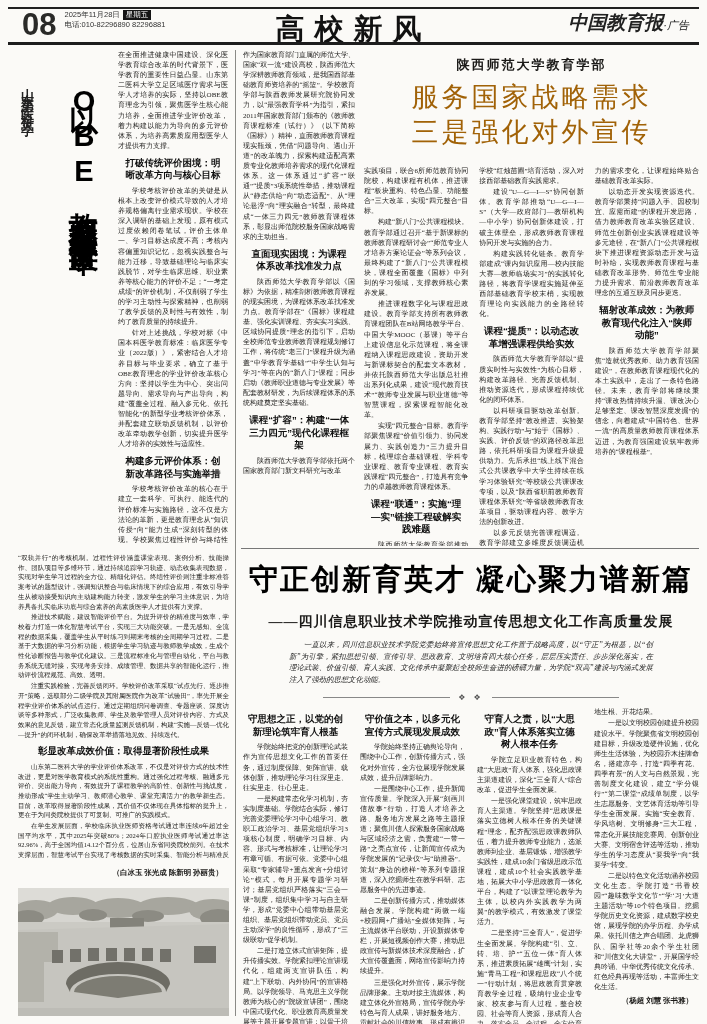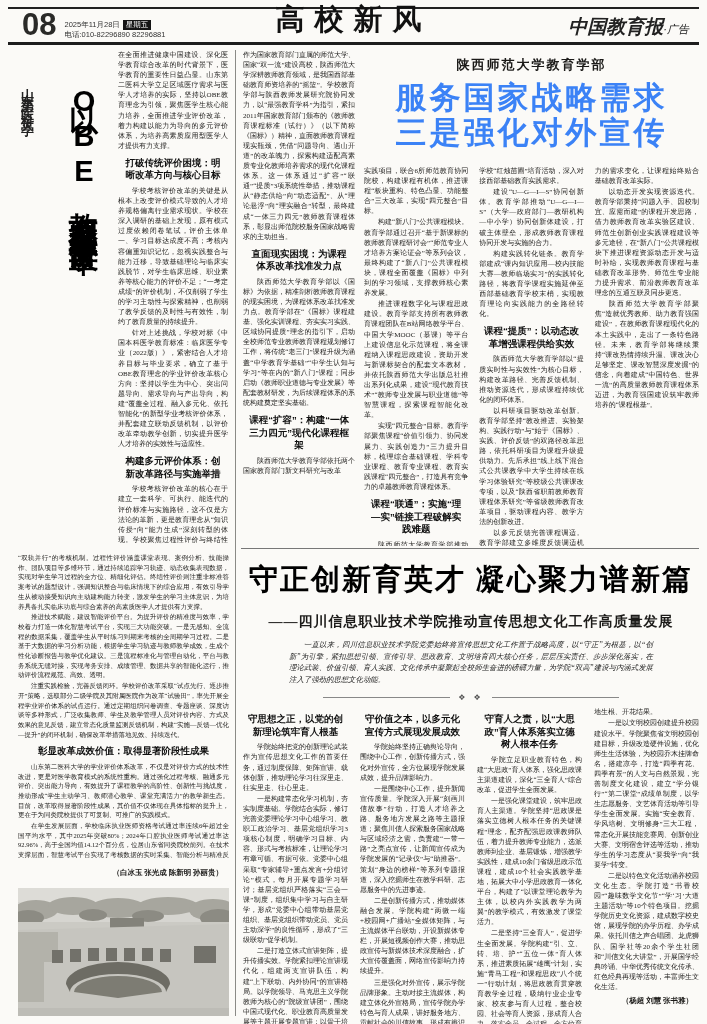--- a/index.html
+++ b/index.html
@@ -2,21 +2,21 @@
 <html><head>
 <meta charset="utf-8">
 <style>
   html,body{margin:0;padding:0;background:#e8e6e2;}
   .page{position:relative;width:707px;height:1024px;margin:0 auto;background:#fbfaf7;color:#1c1b19;
         font-family:"Liberation Serif","DejaVu Serif",serif;overflow:hidden;}
   .sans{font-family:"Liberation Sans","DejaVu Sans",sans-serif;}
 
   
   .rule-top{position:absolute;left:8px;right:8px;top:7px;height:2px;background:#222;}
-  .masthead{position:absolute;left:8px;right:8px;top:10px;height:30px;display:flex;align-items:flex-end;}
+  .masthead{position:absolute;left:8px;right:8px;top:10px;height:30px;display:flex;align-items:flex-start;}
   .pagenum{font-size:31px;font-weight:700;color:#2a2a28;margin-left:14px;line-height:30px;}
   .dateblock{margin-left:8px;font-size:7.5px;line-height:10px;color:#333;}
   .day-badge{display:inline-block;background:#151515;color:#fff;padding:0 3px;margin-left:3px;}
   .section-title{position:absolute;left:0;right:0;text-align:center;font-size:29px;font-weight:900;
         letter-spacing:10px;color:#111;}
   .brand{margin-left:auto;margin-right:10px;font-style:italic;font-weight:700;font-size:19px;color:#222;white-space:nowrap;}
   .brand-suffix{font-size:11px;font-weight:400;}
   .rule-main{position:absolute;left:8px;right:8px;top:42px;height:3px;background:#1d1d1d;}
 
   
@@ -35,21 +35,21 @@
   .title-vert{position:absolute;left:34px;top:32px;writing-mode:vertical-rl;text-orientation:upright;
         font-size:29px;font-weight:900;letter-spacing:3px;color:#000;line-height:64px;}
   .obe-col1{position:absolute;left:118px;top:50px;width:110px;height:496px;}
   .vrule{position:absolute;left:235px;top:50px;width:1px;height:966px;background:#8a8a86;}
 
   .right-article{position:absolute;left:243px;top:50px;width:456px;height:496px;display:flex;}
   .ra-col1{width:112px;height:496px;margin-right:9px;flex:none;}
   .ra-rest{flex:1;display:flex;flex-direction:column;}
   .ra-head{height:116px;text-align:center;}
   .ra-kicker{font-size:13px;font-weight:700;margin-top:6px;letter-spacing:2px;}
-  .ra-title{font-size:31px;font-weight:700;line-height:35px;letter-spacing:3px;margin-top:6px;color:#3b82f6;}
+  .ra-title{font-size:27px;font-weight:400;line-height:35px;letter-spacing:3px;margin-top:6px;color:#a16207;}
   .ra-cols{flex:1;display:flex;gap:11px;overflow:hidden;}
   .ra-col{flex:1;height:100%;}
 
   .hrule-mid{position:absolute;left:241px;top:548px;width:458px;height:1px;background:#777;}
 
   
   .obe-wide{position:absolute;left:18px;top:553px;width:211px;height:306px;font-size:6.5px;line-height:9.7px;overflow:hidden;}
   .obe-byline{position:absolute;left:18px;top:864px;width:211px;}
   .photo{position:absolute;left:18px;top:888px;width:211px;height:128px;overflow:hidden;background:#cfcec9;}
 
@@ -128,20 +128,21 @@
             <p class="para">建设“U—G—I—S”协同创新体。教育学部推动“U—G—I—S”（大学—政府部门—教研机构—中小学）协同创新体建设，打破主体壁垒，形成教师教育课程协同开发与实施的合力。</p>
             <p class="para">构建实践转化链条。教育学部建成“课内知识应用—校内技能大赛—教师临场实习”的实践转化路径，将教育学课程实施延伸至西部基础教育学校末梢，实现教育理论向实践能力的全路径转化。</p>
             <h4 class="sec-head">课程“提质”：以动态改革增强课程供给实效</h4>
             <p class="para">陕西师范大学教育学部以“提质实时性与实效性”为核心目标，构建改革路径、完善反馈机制、推动资源迭代，形成课程持续优化的闭环体系。</p>
             <p class="para">以科研项目驱动改革创新。教育学部坚持“教改推进、实验架构、实践行动”与“始于《国标》、实践、评价反馈”的双路径改革思路，依托科研项目为课程升级提供动力。先后承担“线上线下混合式公共课教学中大学生持续在线学习体验研究”等校级公共课课改专项，以及“陕西省职前教师教育课程体系研究”等省级教师教育改革项目，驱动课程内容、教学方法的创新改进。</p>
             <p class="para">以多元反馈完善课程调适。教育学部建立多维度反馈调适机制，一方面，利用学校学生评教平台，定向征集教师和学生对课程内容、教学方式的反馈与建议，要求教师对照反馈更新教材内容、优化教学方法；另一方面，结合西部基础教育“百校行”调研活动结果，精准把握一线教育实践对师范生能</p>
           </div>
         <div class="ra-col bodycol">
             <p class="para-cont">力的需求变化，让课程始终贴合基础教育改革实际。</p>
             <p class="para">以动态开发实现资源迭代。教育学部秉持“问题入手、因校制宜、应需而建”的课程开发思路，借力教师教育改革实验区建设、师范生创新创业实践课程建设等多元途径，在“新八门”公共课程模块下推进课程资源动态开发与适时补给，实现教师教育课程与基础教育改革形势、师范生专业能力提升需求、前沿教师教育改革理念的互通互联及同步更迭。</p>
+            <h4 class="sec-head">辐射改革成效：为教师教育现代化注入“陕师动能”</h4>
             <p class="para">陕西师范大学教育学部聚焦“造就优秀教师、助力教育强国建设”，在教师教育课程现代化的本土实践中，走出了一条特色路径。未来，教育学部将继续秉持“课改热情持续升温、课改决心足够坚定、课改智慧深度发掘”的信念，向着建成“中国特色、世界一流”的高质量教师教育课程体系迈进，为教育强国建设筑牢教师培养的“课程根基”。</p>
           </div>
       </div>
     </div>
   </div>
 
   <div class="hrule-mid"></div>
 
   <div class="obe-wide">
       <p class="para-cont">“双轨并行”的考核机制。过程性评价涵盖课堂表现、案例分析、技能操作、团队项目等多维环节，通过持续追踪学习轨迹、动态收集表现数据，实现对学生学习过程的全方位、精细化评估。终结性评价则注重非标准答案考试的题型设计，强调知识整合与临床情境下的综合应用，有效引导学生从被动接受知识向主动建构能力转变，激发学生的学习主体意识，为培养具备扎实临床功底与综合素养的高素质医学人才提供有力支撑。</p>

